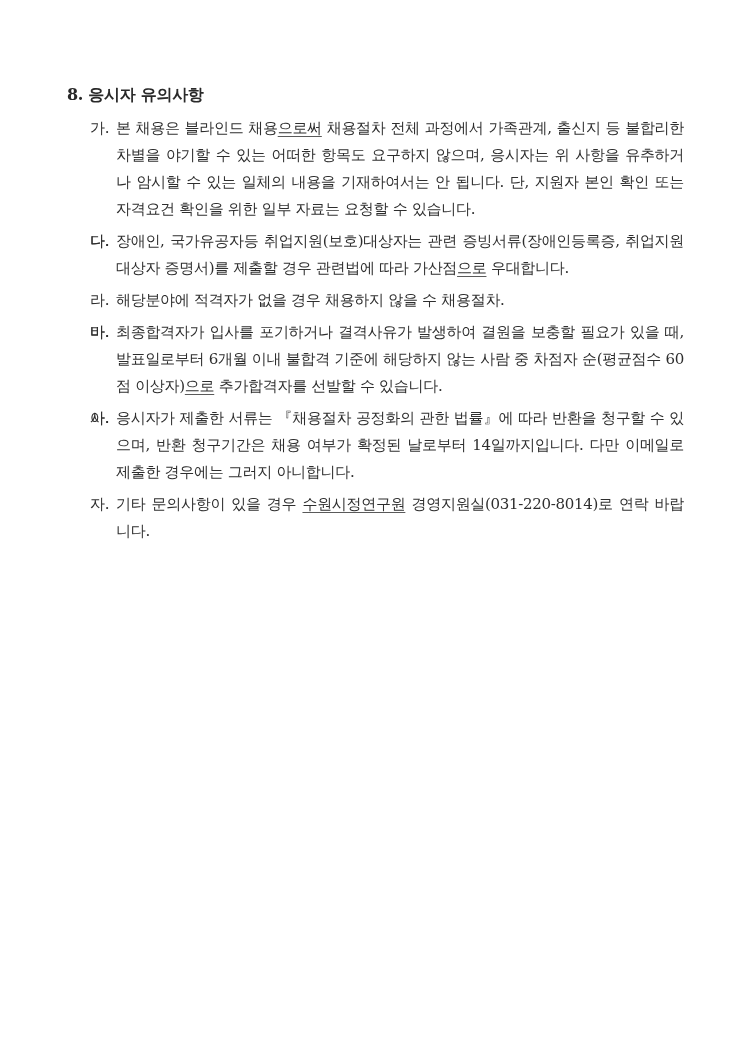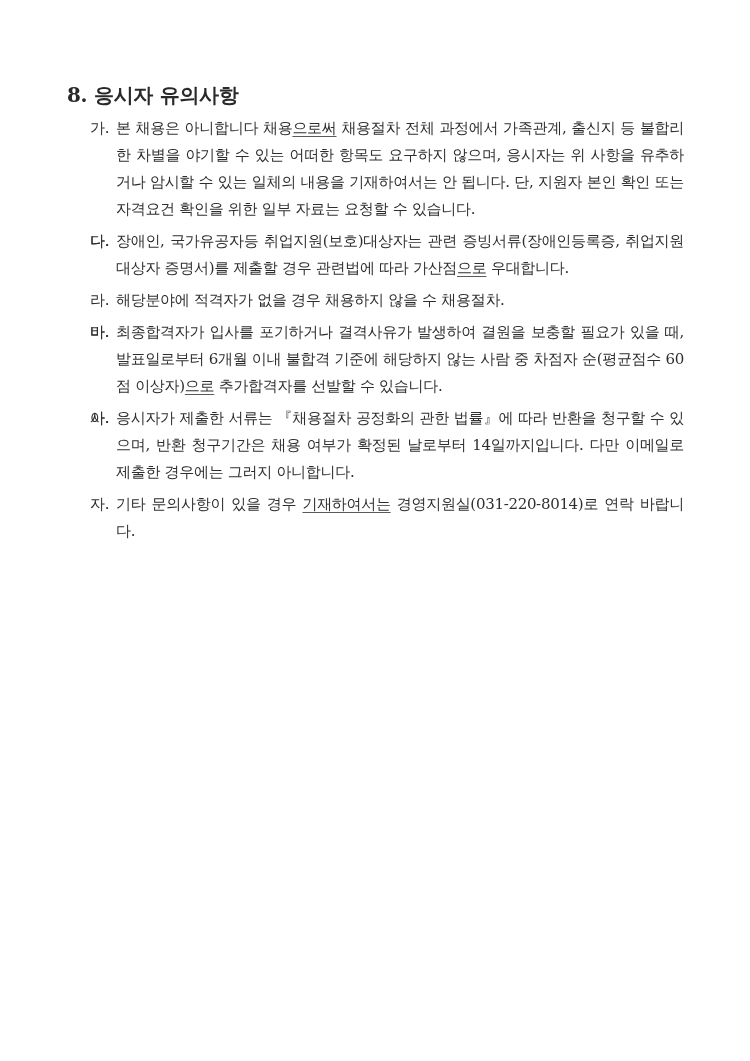--- a/index.html
+++ b/index.html
@@ -16,21 +16,21 @@
     color: #2e2e2e;
     overflow: hidden;
   }
   .content {
     position: absolute;
     left: 67px;
     top: 84px;
     width: 617px;
   }
   .doc-title {
-    font-size: 20px;
+    font-size: 16px;
     font-weight: 700;
     line-height: 22px;
     margin: 0 0 9px 0;
     letter-spacing: -0.3px;
     color: #292929;
   }
   .notice-item {
     position: relative;
     padding-left: 49px;
     margin-bottom: 5px;
@@ -55,21 +55,21 @@
 </head>
 <body>
 
 <div class="page">
   <div class="content">
 
     <h1 class="doc-title">8. 응시자 유의사항</h1>
 
     <div class="notice-item">
       <span class="notice-label">가.</span>
-      <span class="notice-text"><span>본 채용은 아니합니다 채용</span><span class="u">으로써</span><span> 채용절차 전체 과정에서 가족관계, 출신지 등 불합리한 차별을 야기할 수 있는 어떠한 항목도 요구하지 않으며, 응시자는 위 사항을 유추하거나 암시할 수 있는 일체의 내용을 기재하여서는 안 됩니다. 단, 지원자 본인 확인 또는 자격요건 확인을 위한 일부 자료는 요청할 수 있습니다.</span></span>
+      <span class="notice-text"><span>본 채용은 블라인드 채용</span><span class="u">으로써</span><span> 채용절차 전체 과정에서 가족관계, 출신지 등 불합리한 차별을 야기할 수 있는 어떠한 항목도 요구하지 않으며, 응시자는 위 사항을 유추하거나 암시할 수 있는 일체의 내용을 기재하여서는 안 됩니다. 단, 지원자 본인 확인 또는 자격요건 확인을 위한 일부 자료는 요청할 수 있습니다.</span></span>
     </div>
 
     <div class="notice-item">
       <span class="notice-label">나.</span>
     </div>
 
     <div class="notice-item">
       <span class="notice-label">다.</span>
       <span class="notice-text"><span>장애인, 국가유공자등 취업지원(보호)대상자는 관련 증빙서류(장애인등록증, 취업지원대상자 증명서)를 제출할 경우 관련법에 따라 가산점</span><span class="u">으로</span><span> 우대합니다.</span></span>
     </div>
@@ -92,17 +92,17 @@
       <span class="notice-label">사.</span>
     </div>
 
     <div class="notice-item">
       <span class="notice-label">아.</span>
       <span class="notice-text"><span>응시자가 제출한 서류는 『채용절차 공정화의 관한 법률』에 따라 반환을 청구할 수 있으며, 반환 청구기간은 채용 여부가 확정된 날로부터 14일까지입니다. 다만 이메일로 제출한 경우에는 그러지 아니합니다.</span></span>
     </div>
 
     <div class="notice-item">
       <span class="notice-label">자.</span>
-      <span class="notice-text"><span>기타 문의사항이 있을 경우 </span><span class="u">기재하여서는</span><span> 경영지원실(031-220-8014)로 연락 바랍니다.</span></span>
+      <span class="notice-text"><span>기타 문의사항이 있을 경우 </span><span class="u">수원시정연구원</span><span> 경영지원실(031-220-8014)로 연락 바랍니다.</span></span>
     </div>
 
   </div>
 </div>
 
 </body></html>

